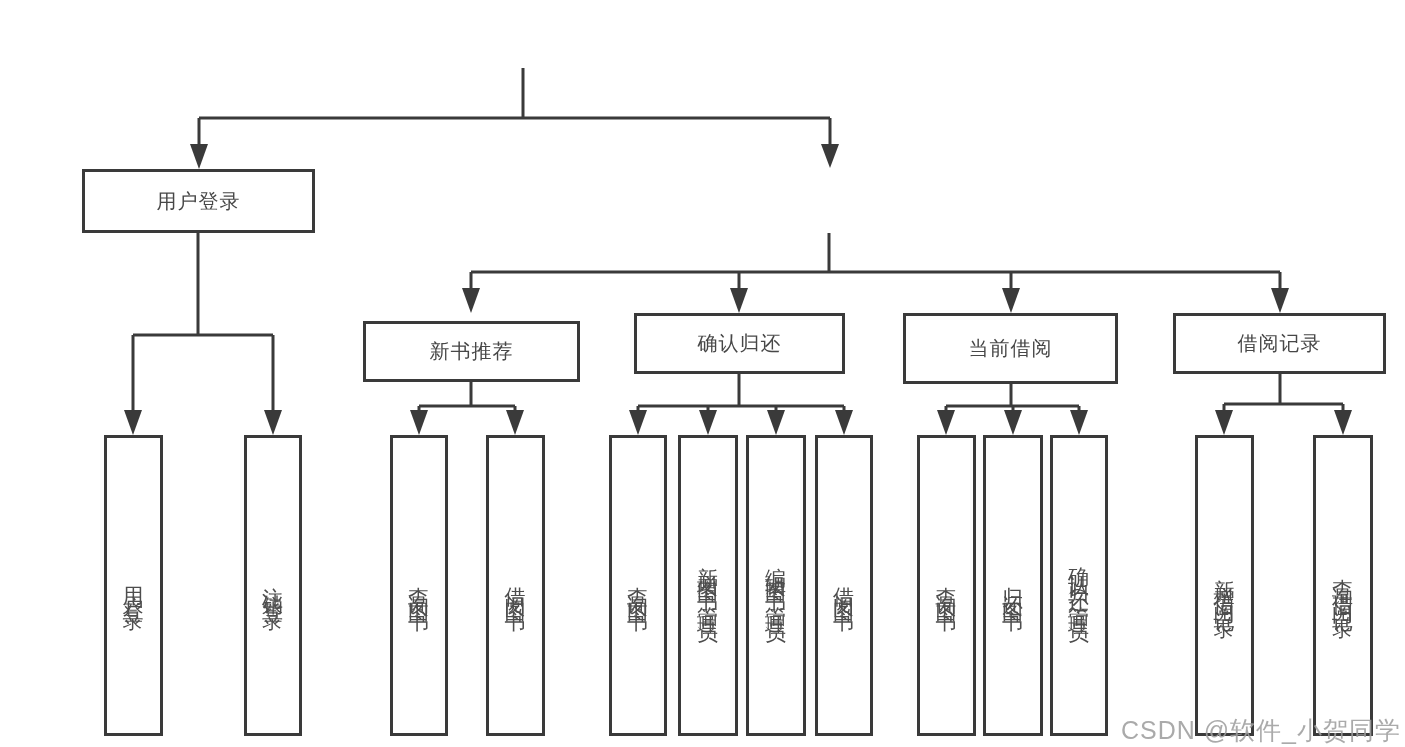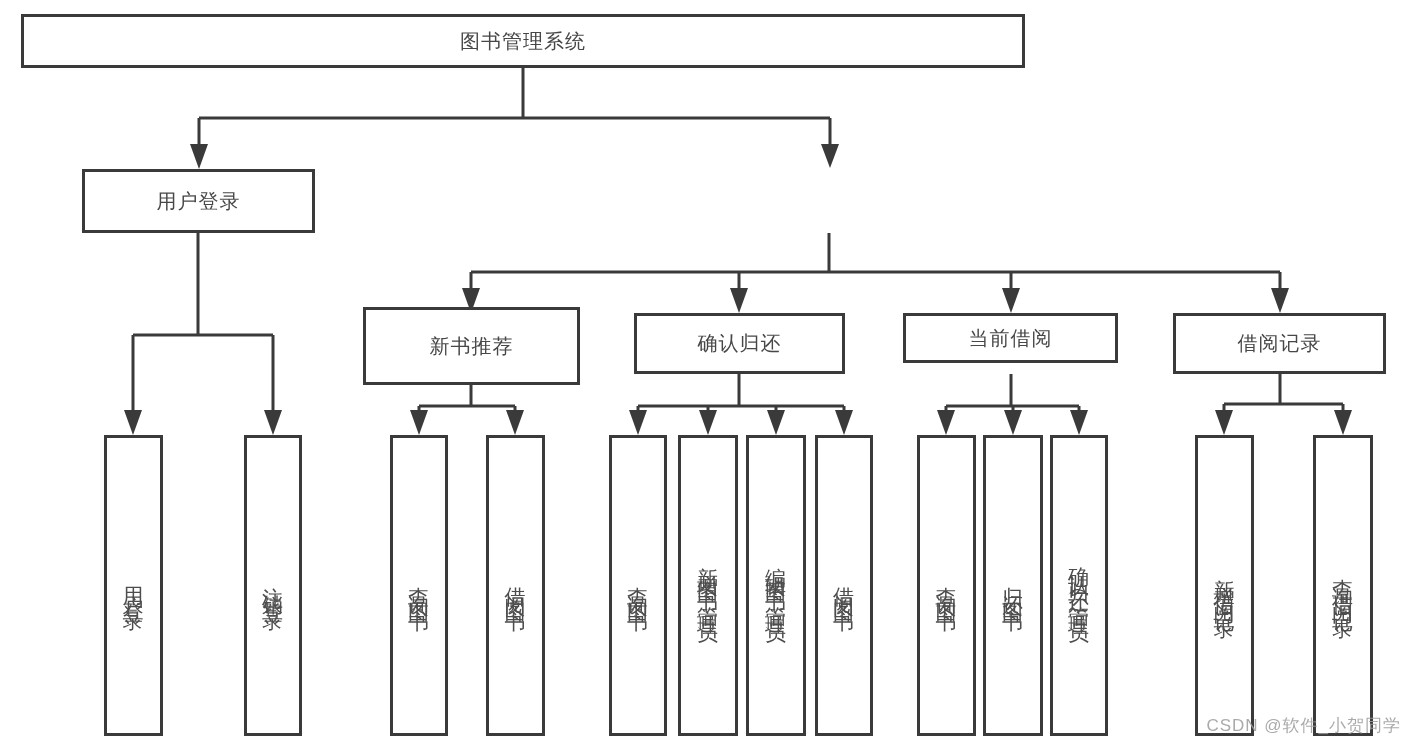--- a/index.html
+++ b/index.html
@@ -45,21 +45,21 @@
     color: #4d4d4d;
     letter-spacing: 8px;
     line-height: 1;
     white-space: nowrap;
   }
   #watermark {
     position: absolute;
     top: 714px;
     right: 4px;
     z-index: 5;
-    font-size: 17px;
+    font-size: 25px;
     color: rgba(158, 158, 158, 0.88);
     letter-spacing: 1px;
     white-space: nowrap;
   }
 </style>
 </head>
 <body>
 
 <div id="canvas">
 
@@ -103,35 +103,32 @@
 
       <polygon points="937,410 955,410 946,435"></polygon>
       <polygon points="1004,410 1022,410 1013,435"></polygon>
       <polygon points="1070,410 1088,410 1079,435"></polygon>
 
       <polygon points="1215,410 1233,410 1224,435"></polygon>
       <polygon points="1334,410 1352,410 1343,435"></polygon>
     </g>
   </svg>
 
-  <div class="node" style="left:21px; top:14px; width:1004px; height:54px">
-    <span class="hlabel">图书管理系统</span>
-  </div>
 
   <div class="node" style="left:82px; top:169px; width:233px; height:64px">
     <span class="hlabel">用户登录</span>
   </div>
 
-  <div class="node" style="left:363px; top:307px; width:217px; height:78px">
+  <div class="node" style="left:363px; top:321px; width:217px; height:61px">
     <span class="hlabel">新书推荐</span>
   </div>
   <div class="node" style="left:634px; top:313px; width:211px; height:61px">
     <span class="hlabel">确认归还</span>
   </div>
-  <div class="node" style="left:903px; top:313px; width:215px; height:50px">
+  <div class="node" style="left:903px; top:313px; width:215px; height:71px">
     <span class="hlabel">当前借阅</span>
   </div>
   <div class="node" style="left:1173px; top:313px; width:213px; height:61px">
     <span class="hlabel">借阅记录</span>
   </div>
 
   <div class="node" style="left:104px; top:435px; width:59px; height:301px">
     <span class="vlabel">用户登录</span>
   </div>
   <div class="node" style="left:244px; top:435px; width:58px; height:301px">

